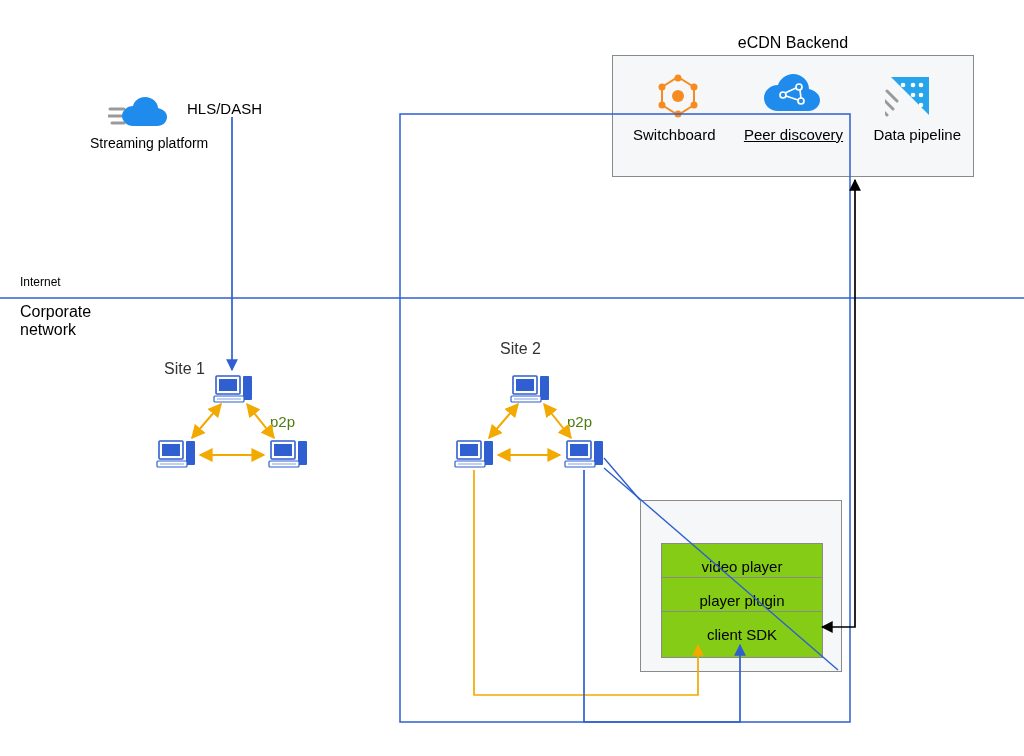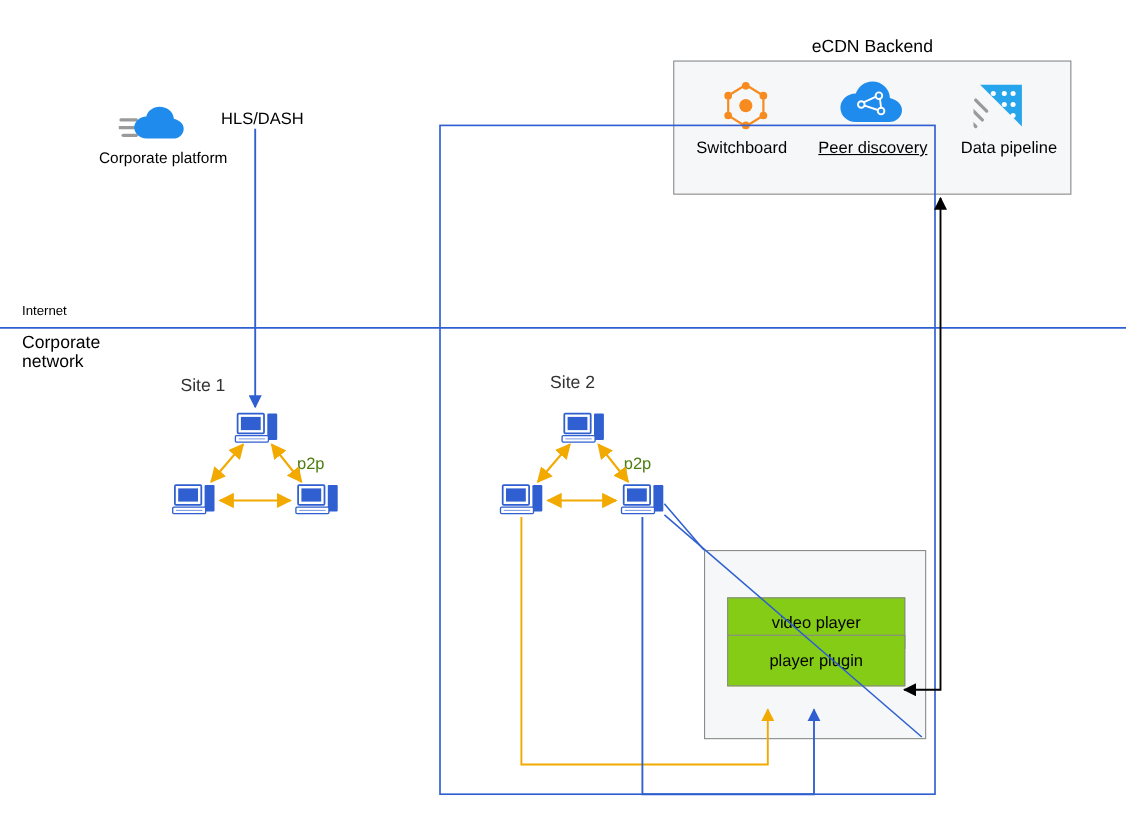--- a/index.html
+++ b/index.html
@@ -72,37 +72,38 @@
   <div class="abs" style="left:108px;top:95px;">
     <svg width="64" height="40" viewBox="0 0 64 40">
       <g stroke="#9a9a9a" stroke-width="3" stroke-linecap="round">
         <line x1="2" y1="14" x2="16" y2="14"></line>
         <line x1="0" y1="21" x2="14" y2="21"></line>
         <line x1="4" y1="28" x2="16" y2="28"></line>
       </g>
       <path d="M50 13c0-6-6-11-13-11-6 0-11 4-12 9-6 0-11 5-11 10s5 10 11 10h24c6 0 10-4 10-9 0-4-3-7.5-9-9z" fill="#1f8ced"></path>
     </svg>
   </div>
-  <div class="abs label" style="left:90px;top:135px;font-size:14px;">Corporate platform</div>
+  <div class="abs label" style="left:90px;top:135px;font-size:14px;">Streaming platform</div>
 
-  <div class="abs label" style="left:201px;top:100px;">HLS/DASH</div>
+  <div class="abs label" style="left:187px;top:100px;">HLS/DASH</div>
 
   <div class="abs label" style="left:20px;top:275px;font-size:12px;">Internet</div>
   <div class="abs label" style="left:20px;top:303px;font-size:16px;white-space:pre-line;">Corporate
 network</div>
 
-  <div class="abs site-lbl" style="left:164px;top:342px;text-align:right;">Site 1</div>
+  <div class="abs site-lbl" style="left:164px;top:360px;text-align:right;">Site 1</div>
   <div class="abs site-lbl" style="left:500px;top:340px;">Site 2</div>
 
   <div class="abs p2p" style="left:270px;top:413px;">p2p</div>
   <div class="abs p2p" style="left:567px;top:413px;">p2p</div>
 
   <div class="abs box" style="left:640px;top:500px;width:200px;height:170px;">
     <div class="abs small-box" style="left:20px;top:42px;width:160px;">video player</div>
     <div class="abs small-box" style="left:20px;top:76px;width:160px;">player plugin</div>
+    <div class="abs small-box" style="left:20px;top:110px;width:160px;">client SDK</div>
   </div>
 
   <svg class="lines" width="1024" height="756">
     <defs>
       <marker id="ab" viewBox="0 0 10 10" refX="9" refY="5" markerWidth="7" markerHeight="7" orient="auto-start-reverse">
         <path d="M0 0 L10 5 L0 10 z" fill="#2f5fd0"></path>
       </marker>
       <marker id="ay" viewBox="0 0 10 10" refX="9" refY="5" markerWidth="7" markerHeight="7" orient="auto-start-reverse">
         <path d="M0 0 L10 5 L0 10 z" fill="#f2a900"></path>
       </marker>

